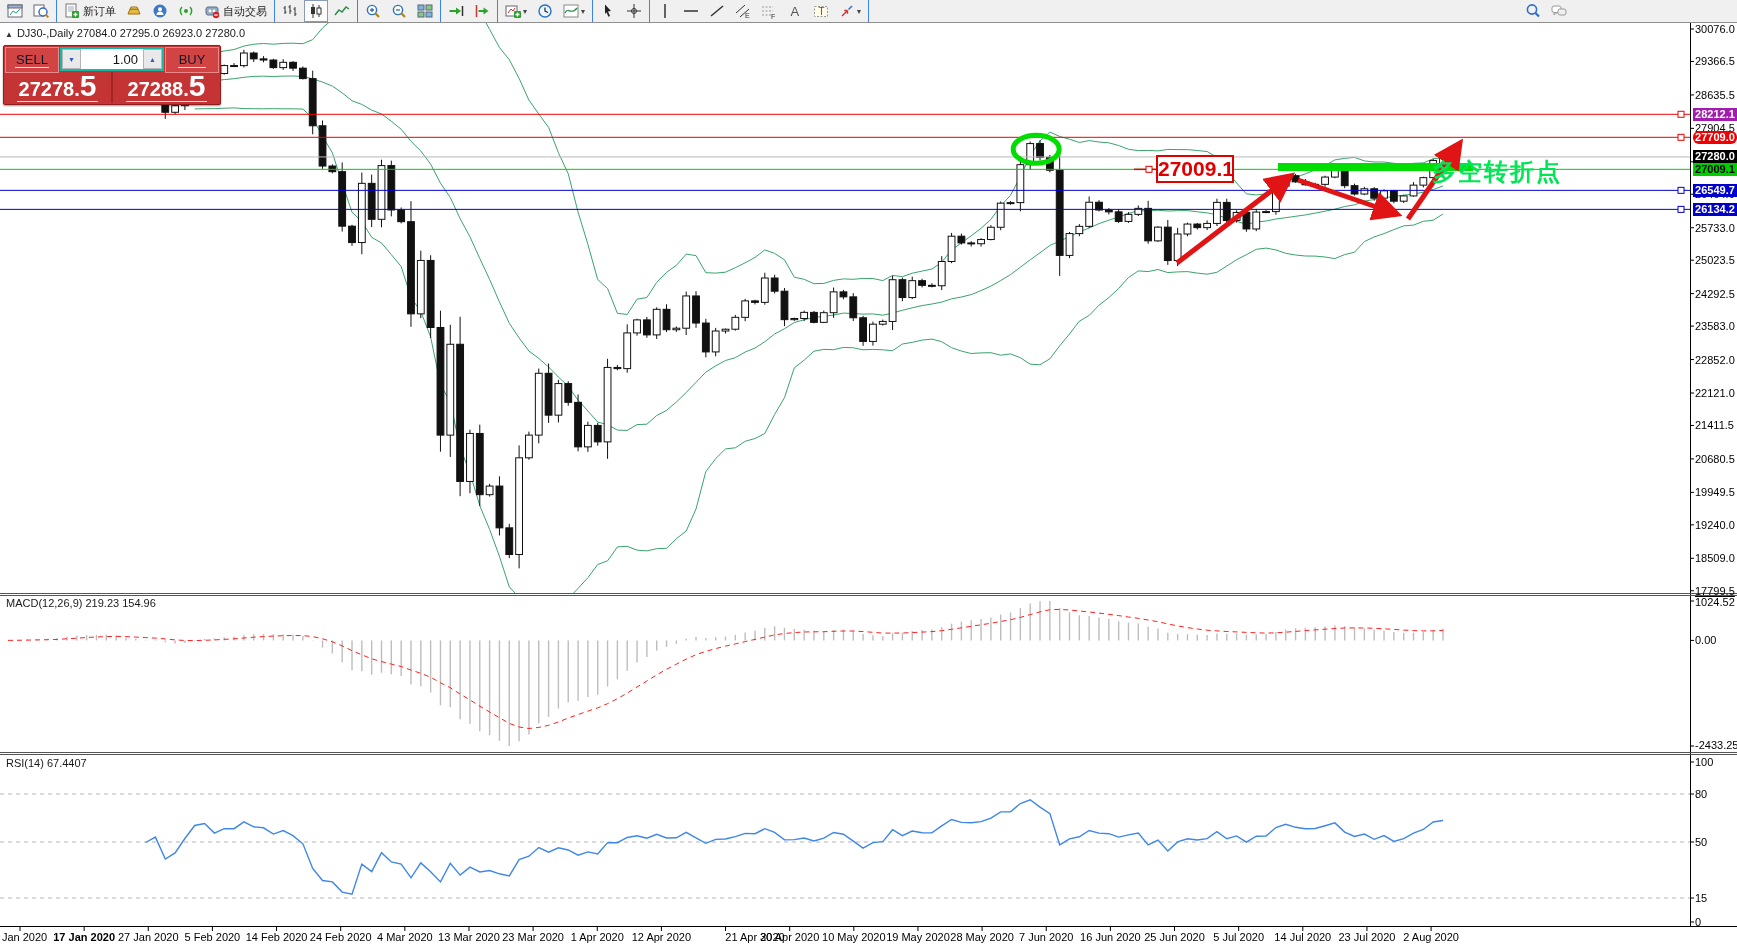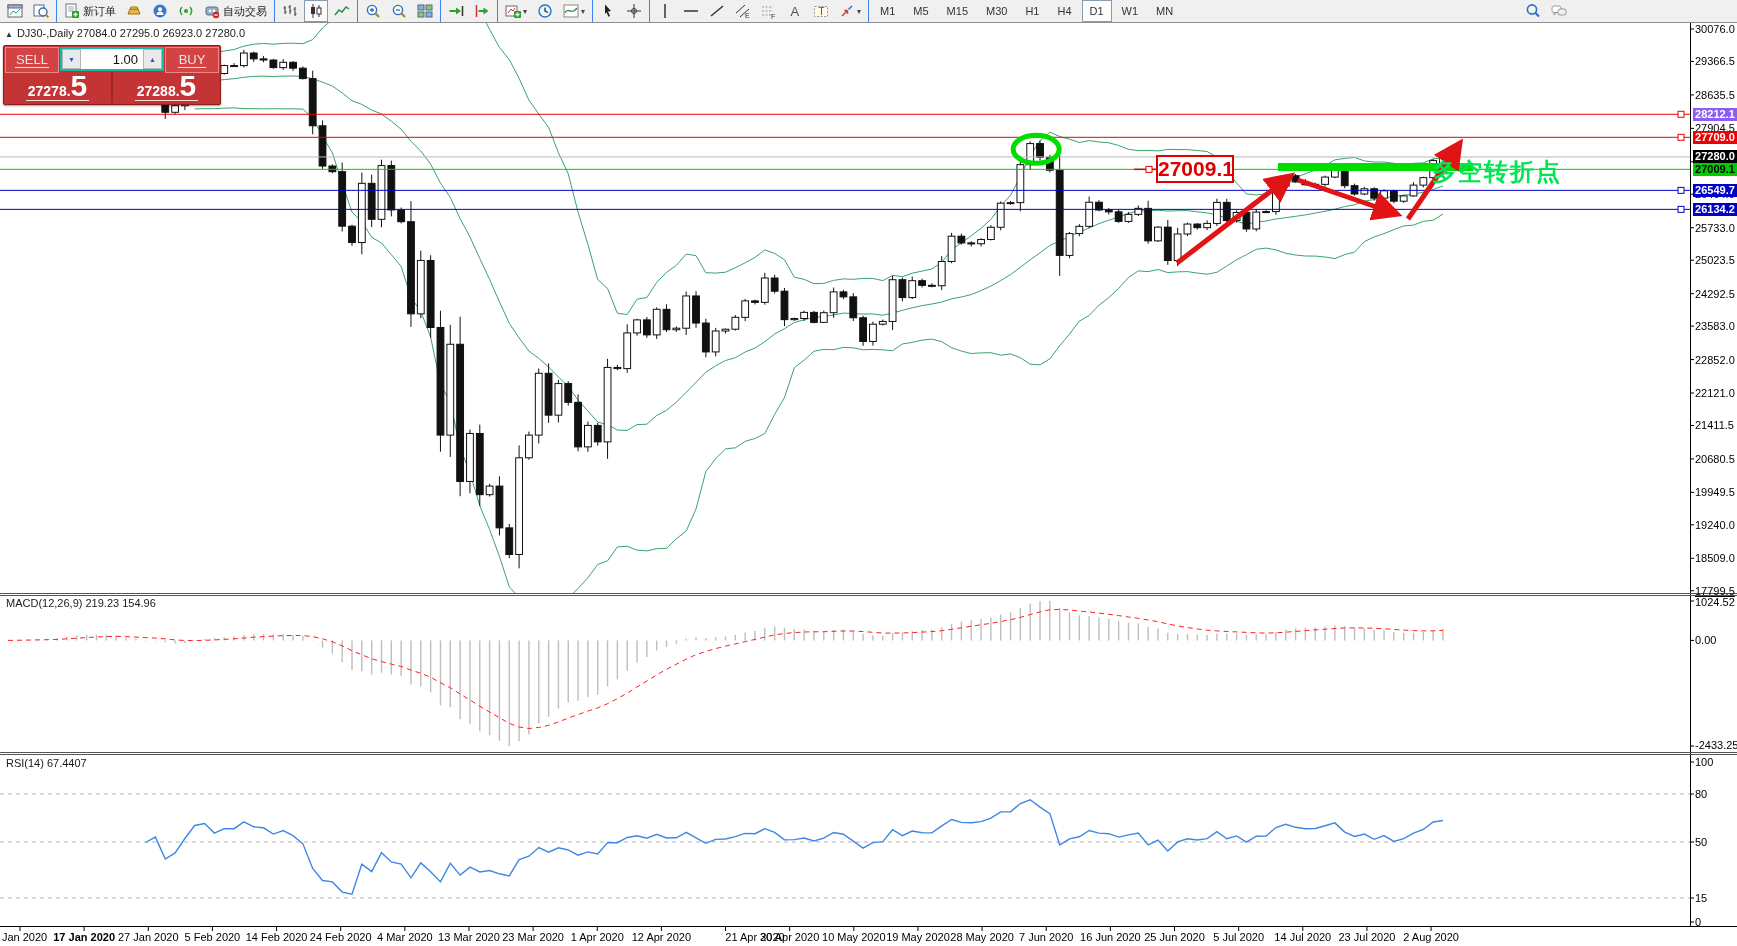--- a/index.html
+++ b/index.html
@@ -24,29 +24,29 @@
              text-align:center;line-height:13px;white-space:nowrap;}
   .datelabel{position:absolute;top:931px;font-size:11px;color:#000;transform:translateX(-50%);white-space:nowrap;}
   #symbol-info{position:absolute;left:5px;top:27px;font-size:11px;color:#1a1a1a;z-index:12;}
   #symbol-info .tri{font-size:8px;margin-right:4px;color:#333;}
   .panel-label{position:absolute;font-size:11px;color:#1a1a1a;z-index:12;}
   
   #trade-widget{position:absolute;left:3px;top:45px;width:216px;height:58px;z-index:20;
     background:#c43434;border:1px solid #8e1f1f;border-radius:2px;box-shadow:0 1px 2px rgba(0,0,0,.4);}
   #tw-top{display:flex;height:26px;}
   .tw-btn{width:52px;height:24px;margin:1px;background:#d24444;border:1px solid #e88;
-          color:#e5e5e5;font-size:13px;display:flex;align-items:center;justify-content:center;}
+          color:#0f172a;font-size:13px;display:flex;align-items:center;justify-content:center;}
   .tw-btn span{border-bottom:1px solid rgba(255,255,255,.85);padding:0 1px;}
   #tw-spin{flex:1;display:flex;margin:1px 0;background:#fff;border:2px solid #14b8a6;}
   .spin-btn{width:17px;background:#e9e9e9;border:1px solid #b5b5b5;color:#35c;
             font-size:7px;display:flex;align-items:center;justify-content:center;}
   #tw-vol{flex:1;font-size:13px;color:#111;text-align:right;padding:3px 5px 0 0;}
   #tw-prices{display:flex;height:31px;}
   .tw-price{flex:1;color:#fff;text-align:center;padding-top:1px;}
-  .tw-price .m{font-size:14px;font-weight:bold;letter-spacing:0;}
+  .tw-price .m{font-size:20px;font-weight:bold;letter-spacing:0;}
   .tw-price .b{font-size:30px;font-weight:bold;line-height:26px;}
   .tw-price .u{border-bottom:1px solid rgba(255,255,255,.85);display:inline-block;padding:0 2px;}
   #tw-div{width:2px;background:#a32626;}
   
   #callout{position:absolute;left:1156px;top:155px;width:74px;height:24px;background:#fff;
            border:2px solid #e00000;color:#e00000;font-size:21px;font-weight:bold;text-align:center;
            line-height:23px;z-index:15;}
   #turn-text{position:absolute;left:1432px;top:156px;font-size:24px;font-weight:bold;color:#00e553;
              letter-spacing:2px;z-index:15;white-space:nowrap;}
   svg text{font-family:"Liberation Sans",sans-serif;}
@@ -255,31 +255,20 @@
               <text x="5.5" y="12" font-size="10" fill="#555" font-family="Liberation Serif,serif">T</text>
             </svg>
           </div>
           <div class="tb-btn">
             <svg viewBox="0 0 16 16">
               <path d="M3 13 L8.5 7.5 M8.5 7.5 h-3.2 M8.5 7.5 v3.2" stroke="#c33" stroke-width="1.4" fill="none"></path>
               <path d="M13 3 L9.5 6.5" stroke="#2a6fc9" stroke-width="1.4"></path>
             </svg>
             <span class="dd">▾</span>
           </div>
-        </div>
-        <div class="tb-group" style="border-right: none;">
-          <div class="tf-btn">M1</div>
-          <div class="tf-btn">M5</div>
-          <div class="tf-btn">M15</div>
-          <div class="tf-btn">M30</div>
-          <div class="tf-btn">H1</div>
-          <div class="tf-btn">H4</div>
-          <div class="tf-btn active">D1</div>
-          <div class="tf-btn">W1</div>
-          <div class="tf-btn">MN</div>
         </div>
       </div>
     <div id="tb-right">
         <div class="tb-btn">
           <svg viewBox="0 0 16 16">
             <circle cx="7" cy="6.5" r="4.6" fill="none" stroke="#2a6fc9" stroke-width="1.6"></circle>
             <line x1="10.4" y1="10" x2="14" y2="13.5" stroke="#2a6fc9" stroke-width="2.2"></line>
           </svg>
         </div>
         <div class="tb-btn">
@@ -877,22 +866,22 @@
       <div class="axlabel" style="top: 287.641px;">24292.5</div>
       <div class="axlabel" style="top: 320.107px;">23583.0</div>
       <div class="axlabel" style="top: 353.556px;">22852.0</div>
       <div class="axlabel" style="top: 387.005px;">22121.0</div>
       <div class="axlabel" style="top: 419.47px;">21411.5</div>
       <div class="axlabel" style="top: 452.919px;">20680.5</div>
       <div class="axlabel" style="top: 486.368px;">19949.5</div>
       <div class="axlabel" style="top: 518.834px;">19240.0</div>
       <div class="axlabel" style="top: 552.283px;">18509.0</div>
       <div class="axlabel" style="top: 584.748px; text-decoration: underline;">17799.5</div>
-      <div class="linelabel" style="top: 107.788px; background: #8b5cf6; color: rgb(255, 255, 255);">28212.1</div>
-      <div class="linelabel" style="top: 130.809px; background: rgb(240, 0, 0); color: rgb(255, 255, 255);">27709.0</div>
+      <div class="linelabel" style="top: 107.788px; background: #a21caf; color: rgb(255, 255, 255);">28212.1</div>
+      <div class="linelabel" style="top: 130.809px; background: rgb(240, 0, 0); color: rgb(255, 255, 255); border-radius: 6px;">27709.0</div>
       <div class="linelabel" style="top: 150.439px; background: rgb(0, 0, 0); color: rgb(255, 255, 255);">27280.0</div>
       <div class="linelabel" style="top: 162.835px; background: rgb(0, 204, 0); color: rgb(0, 0, 0);">27009.1</div>
       <div class="linelabel" style="top: 183.856px; background: rgb(0, 0, 204); color: rgb(255, 255, 255);">26549.7</div>
       <div class="linelabel" style="top: 202.869px; background: rgb(0, 0, 204); color: rgb(255, 255, 255);">26134.2</div>
       <div class="axlabel" style="top: 596px;">1024.52</div>
       <div class="axlabel" style="top: 634.414px;">0.00</div>
       <div class="axlabel" style="top: 739px;">-2433.25</div>
       <div class="axlabel" style="top: 756px;">100</div>
       <div class="axlabel" style="top: 788px;">80</div>
       <div class="axlabel" style="top: 836px;">50</div>

